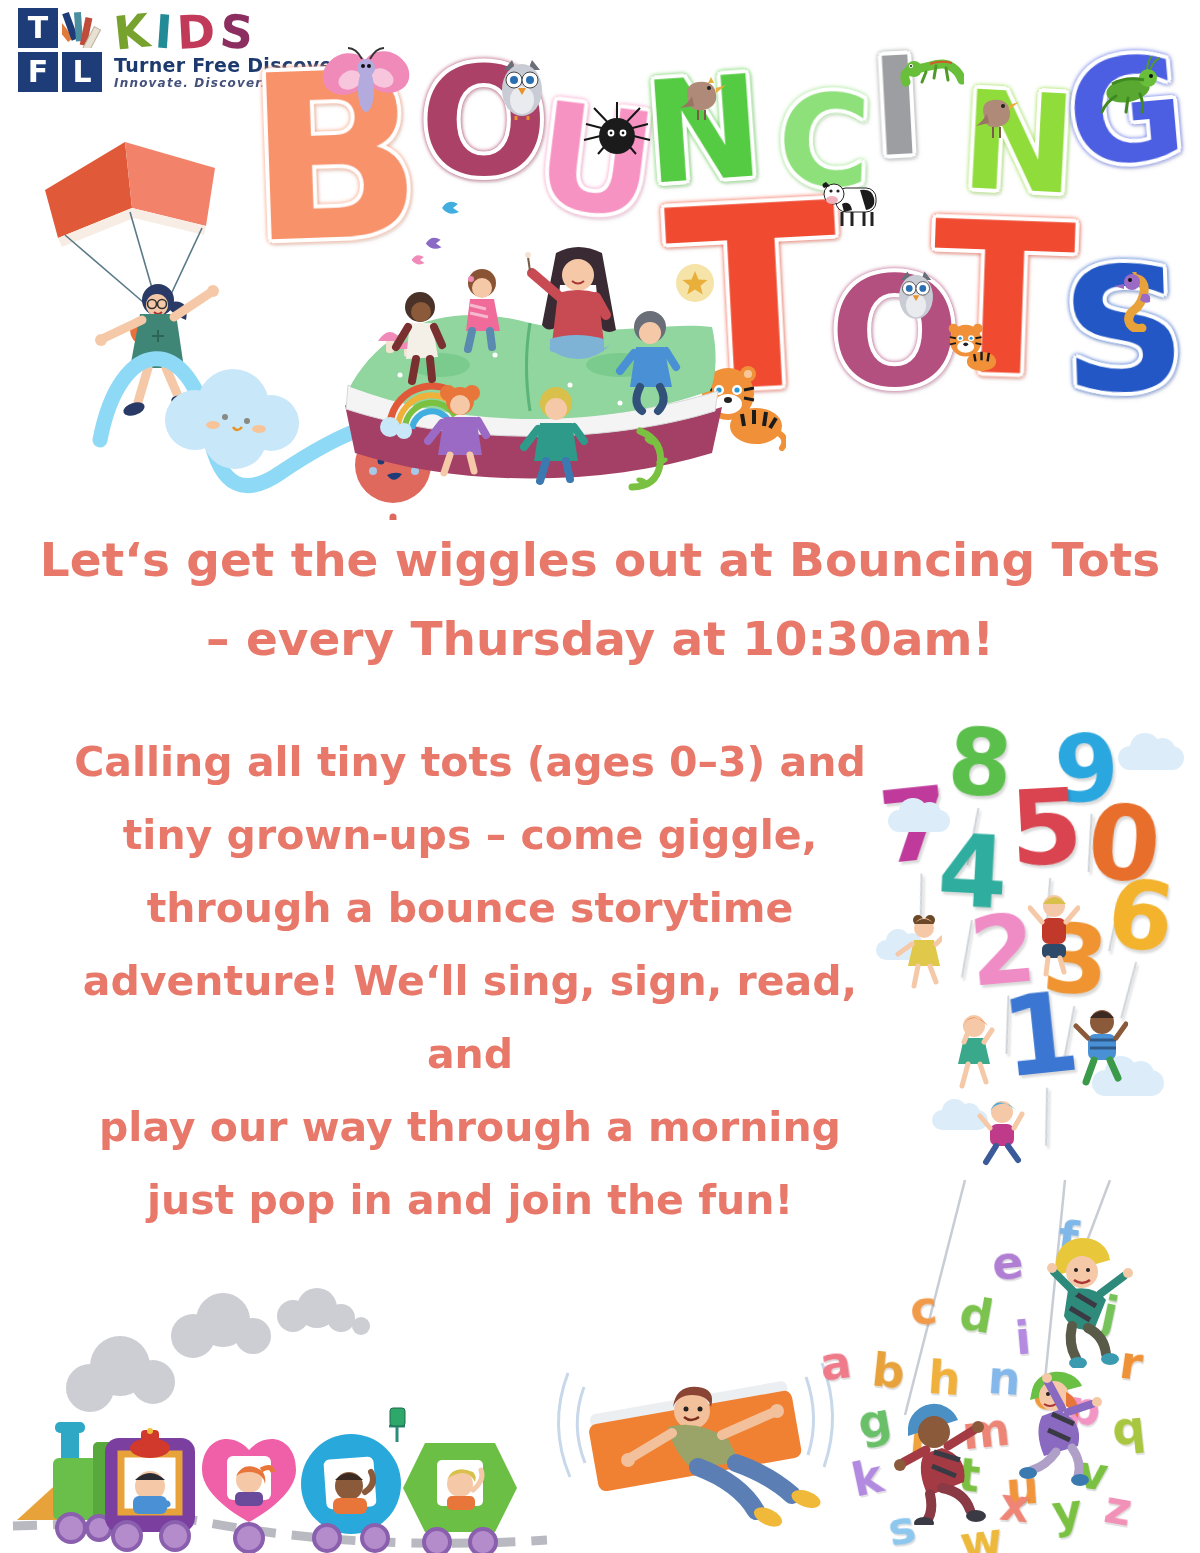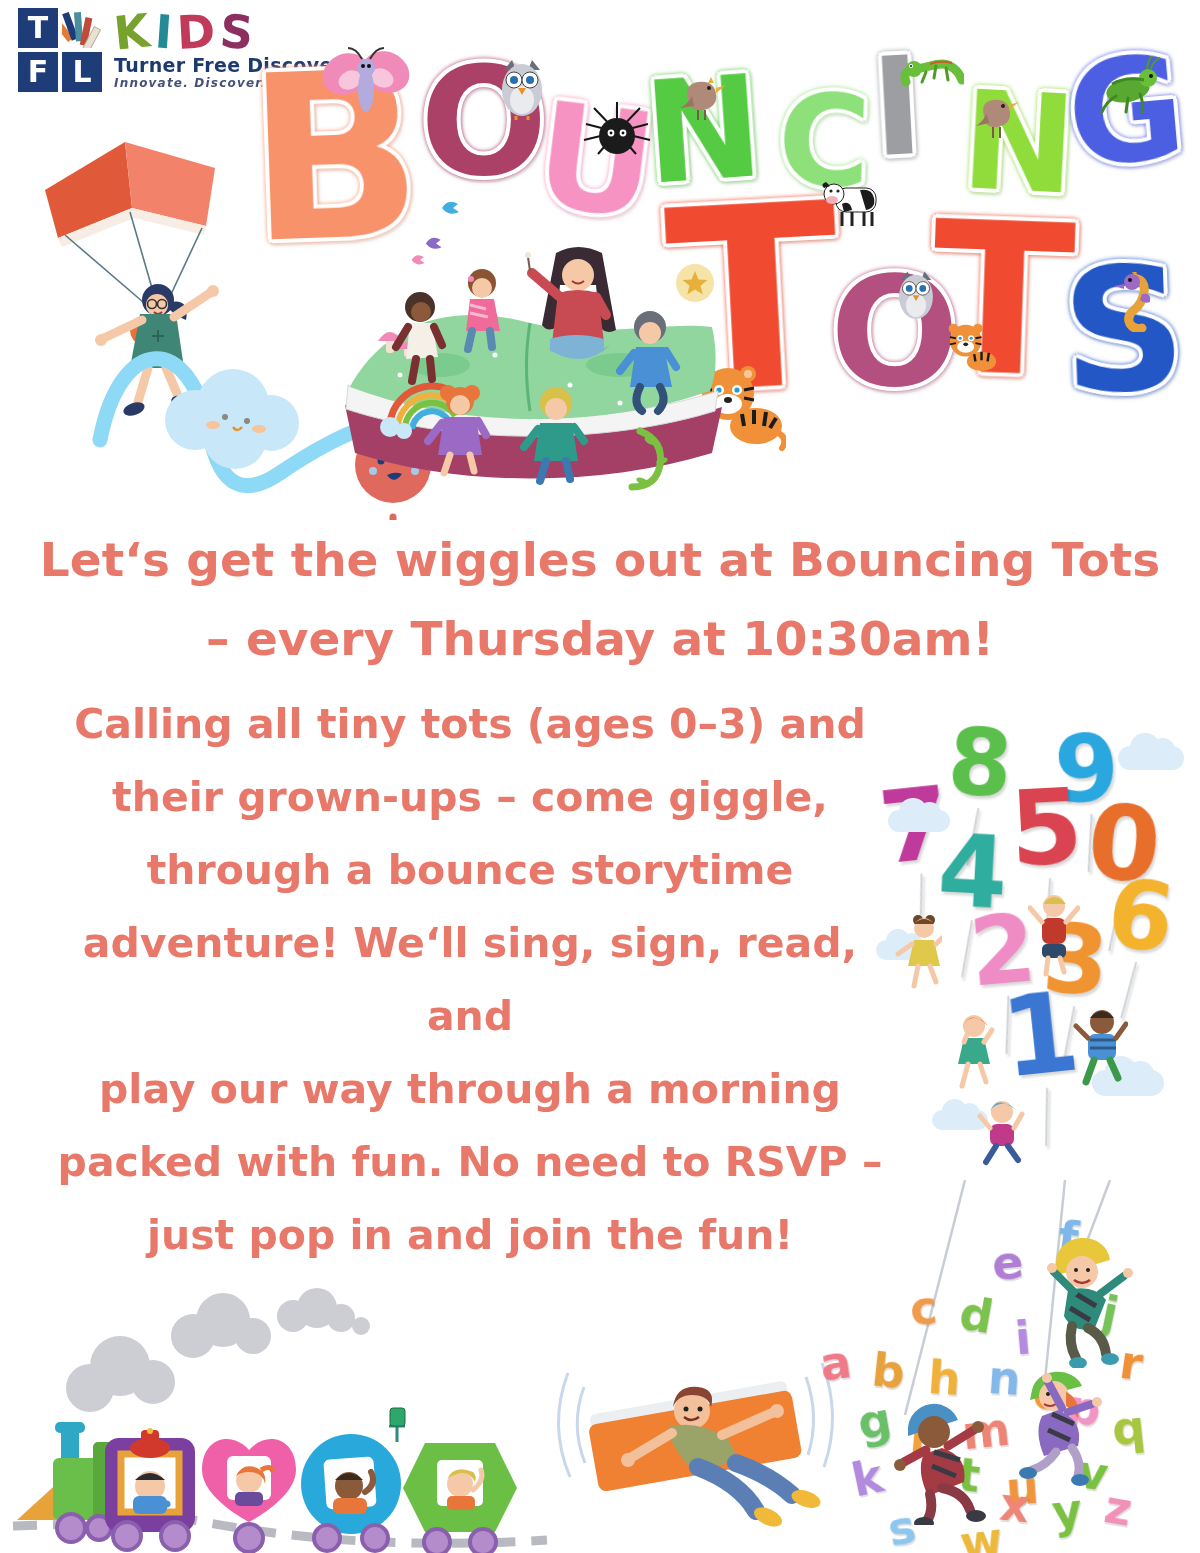--- a/index.html
+++ b/index.html
@@ -37,21 +37,21 @@
   .w2 .blt:nth-child(1){left:668px;top:202px;font-size:252px;transform:rotate(-3deg);}
   .w2 .blt:nth-child(2){left:830px;top:274px;font-size:152px;}
   .w2 .blt:nth-child(3){left:932px;top:220px;font-size:208px;transform:rotate(2deg);}
   .w2 .blt:nth-child(4){left:1062px;top:264px;font-size:172px;transform:rotate(-2deg);}
 
   .icon{position:absolute;}
 
   
   .heading{position:absolute;left:0;top:520px;width:1200px;text-align:center;
            color:#e8786a;font-weight:700;font-size:47px;line-height:79px;}
-  .bodytxt{position:absolute;left:55px;top:688px;width:830px;text-align:center;
+  .bodytxt{position:absolute;left:55px;top:726px;width:830px;text-align:center;
            color:#e8786a;font-weight:700;font-size:41px;line-height:73px;}
 
   
   .balloons{position:absolute;left:880px;top:718px;width:315px;height:430px;}
   .bal{position:absolute;font-weight:900;line-height:1;
        filter:drop-shadow(2px 3px 1px rgba(0,0,0,.15));}
   .bal::after{content:"";position:absolute;left:46%;top:98%;width:2px;height:58px;
               background:#cfd4d9;transform:rotate(7deg);}
   .balloons .bal:nth-child(1){left:68px;top:0;font-size:92px;transform:rotate(4deg);}
   .balloons .bal:nth-child(2){left:175px;top:6px;font-size:92px;transform:rotate(-4deg);}
@@ -419,25 +419,24 @@
     <circle cx="300" cy="168" r="2.5" fill="#fff"></circle>
       <circle cx="80" cy="140" r="2.5" fill="#fff"></circle>
   </svg>
 
   <div class="heading">
     <div>Let‘s get the wiggles out at Bouncing Tots</div>
     <div>– every Thursday at 10:30am!</div>
   </div>
   <div class="bodytxt">
     <div>Calling all tiny tots (ages 0–3) and</div>
-    <div>their grown-ups – come giggle,</div>
+    <div>tiny grown-ups – come giggle,</div>
     <div>through a bounce storytime</div>
     <div>adventure! We‘ll sing, sign, read, and</div>
     <div>play our way through a morning</div>
-    <div>packed with fun. No need to RSVP –</div>
     <div>just pop in and join the fun!</div>
   </div>
 
   <div class="balloons">
     <span class="bal" style="color: rgb(91, 191, 75);">8</span>
     <span class="bal" style="color: rgb(43, 167, 224);">9</span>
     <span class="bal" style="color: rgb(191, 58, 155);">7</span>
     <span class="bal" style="color: rgb(47, 174, 159);">4</span>
     <span class="bal" style="color: rgb(217, 68, 80);">5</span>
     <span class="bal" style="color: rgb(232, 111, 43);">0</span>

